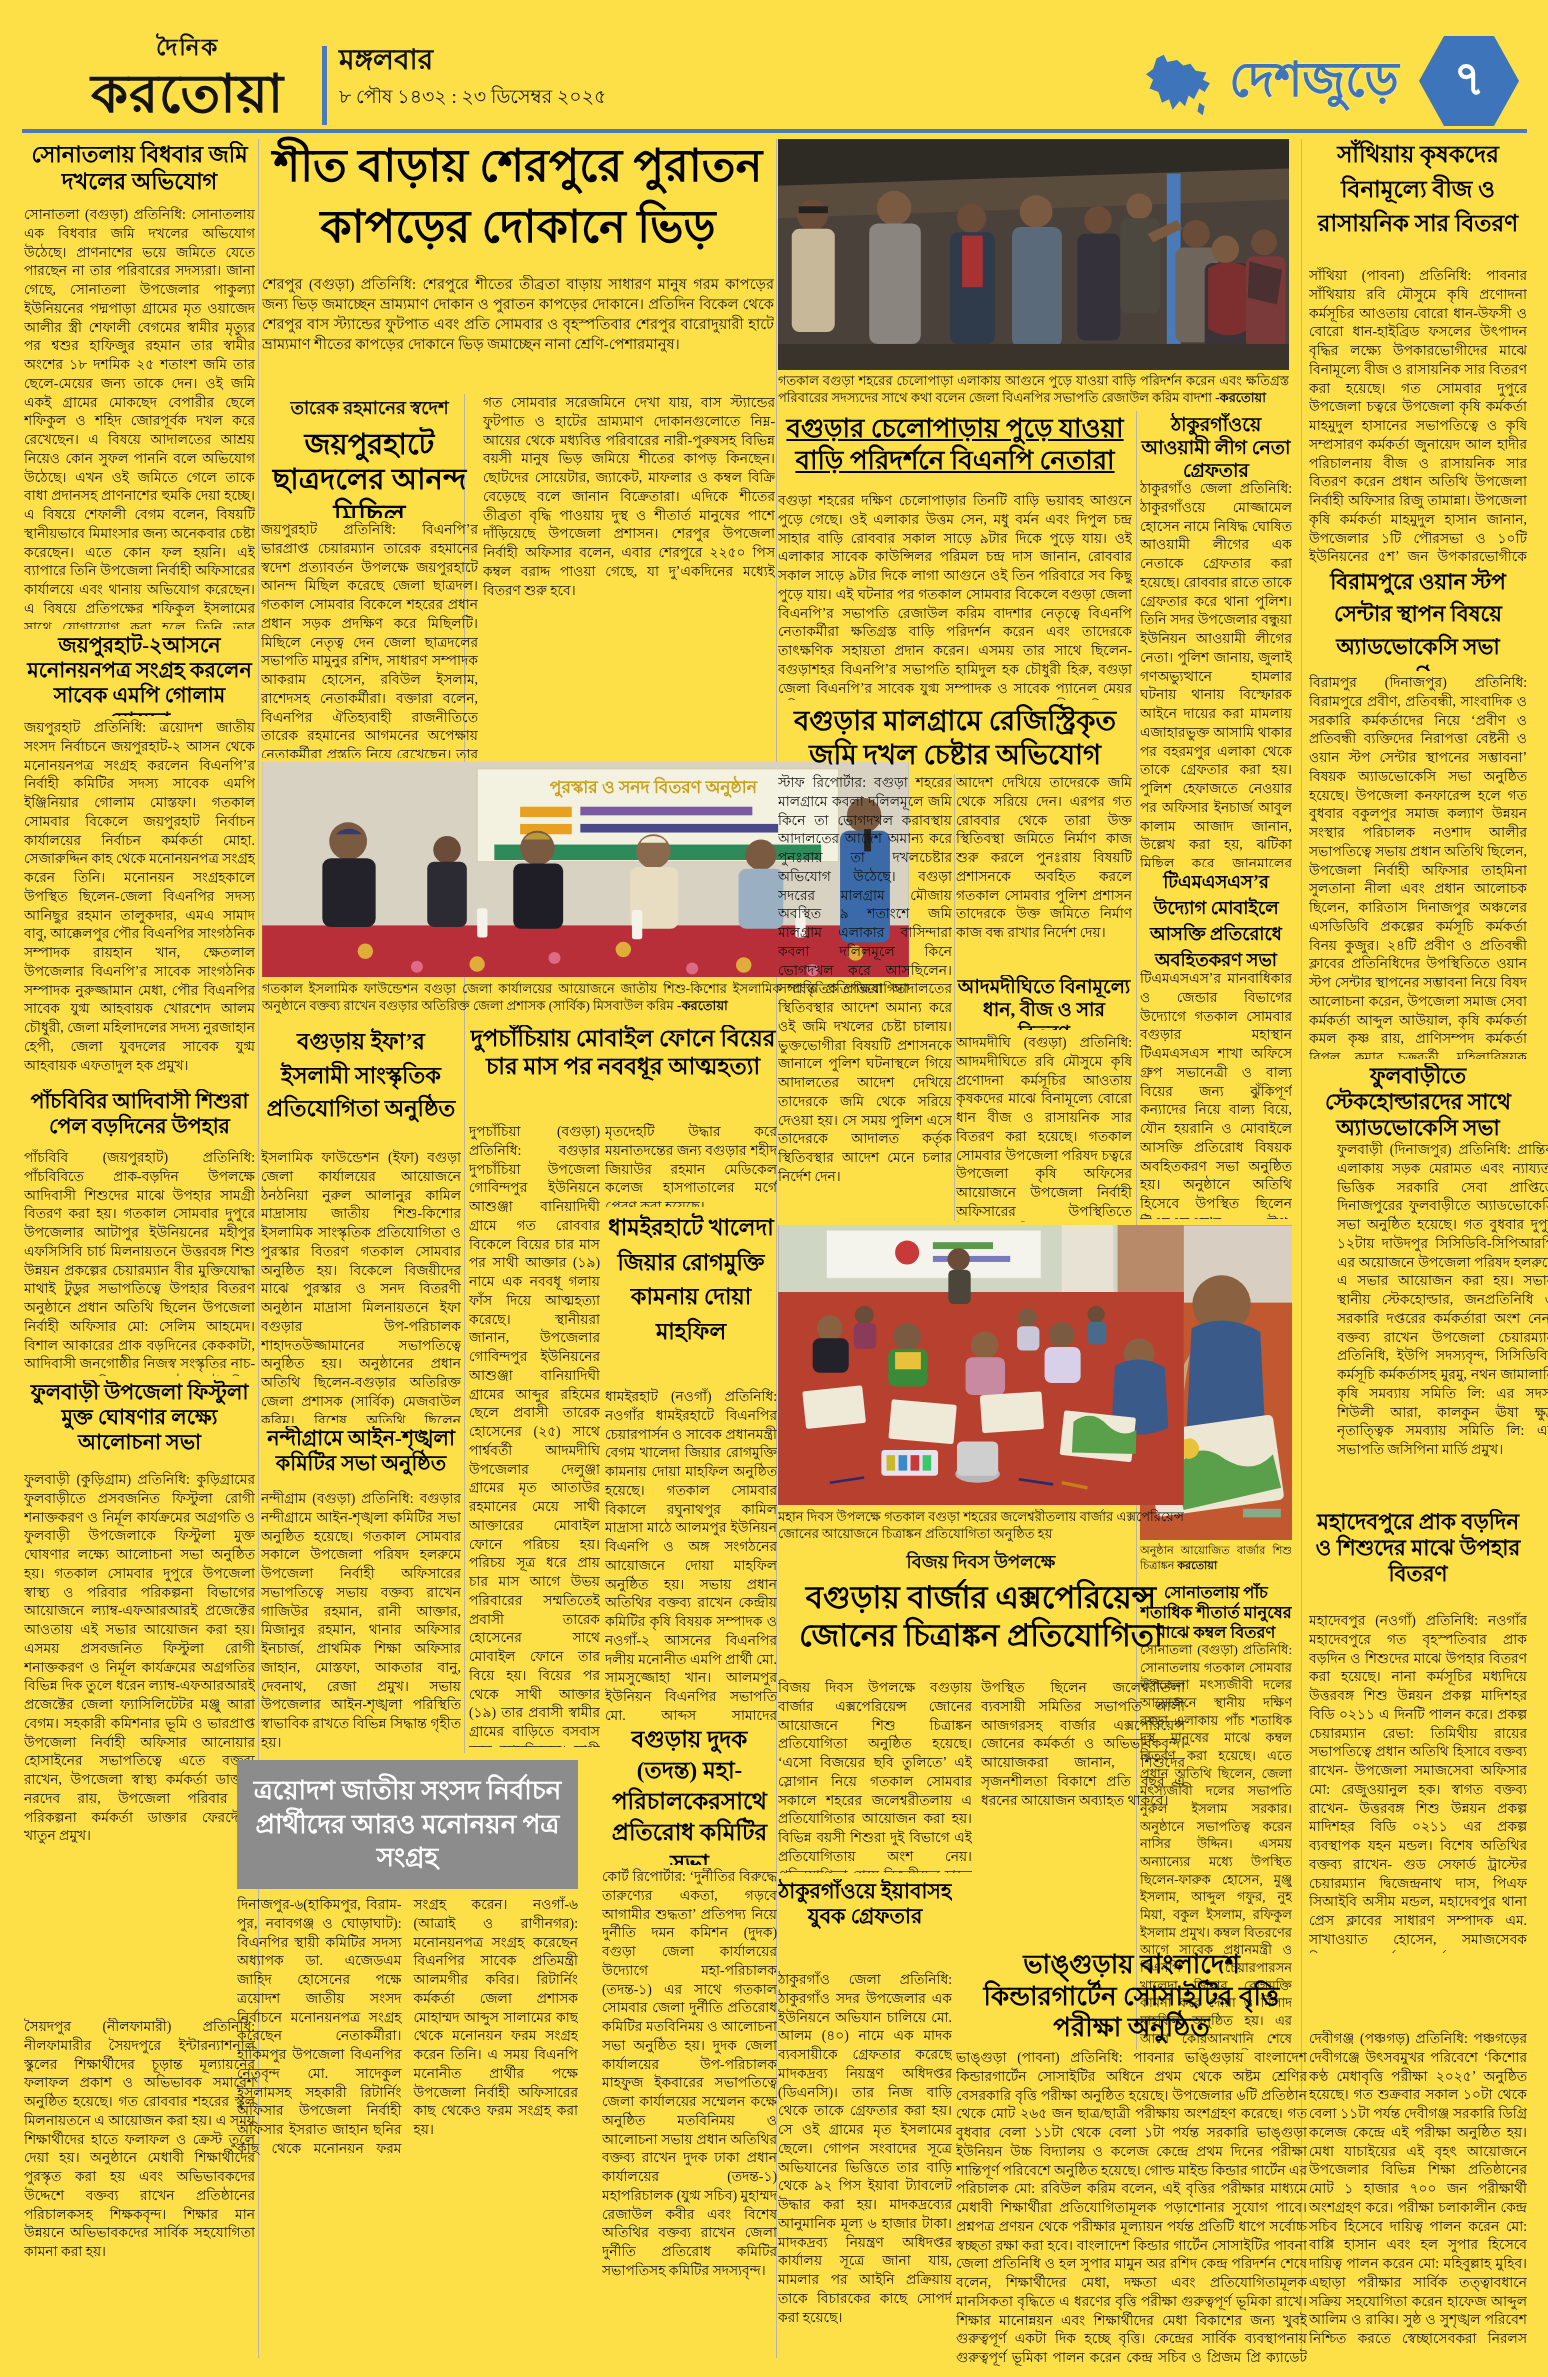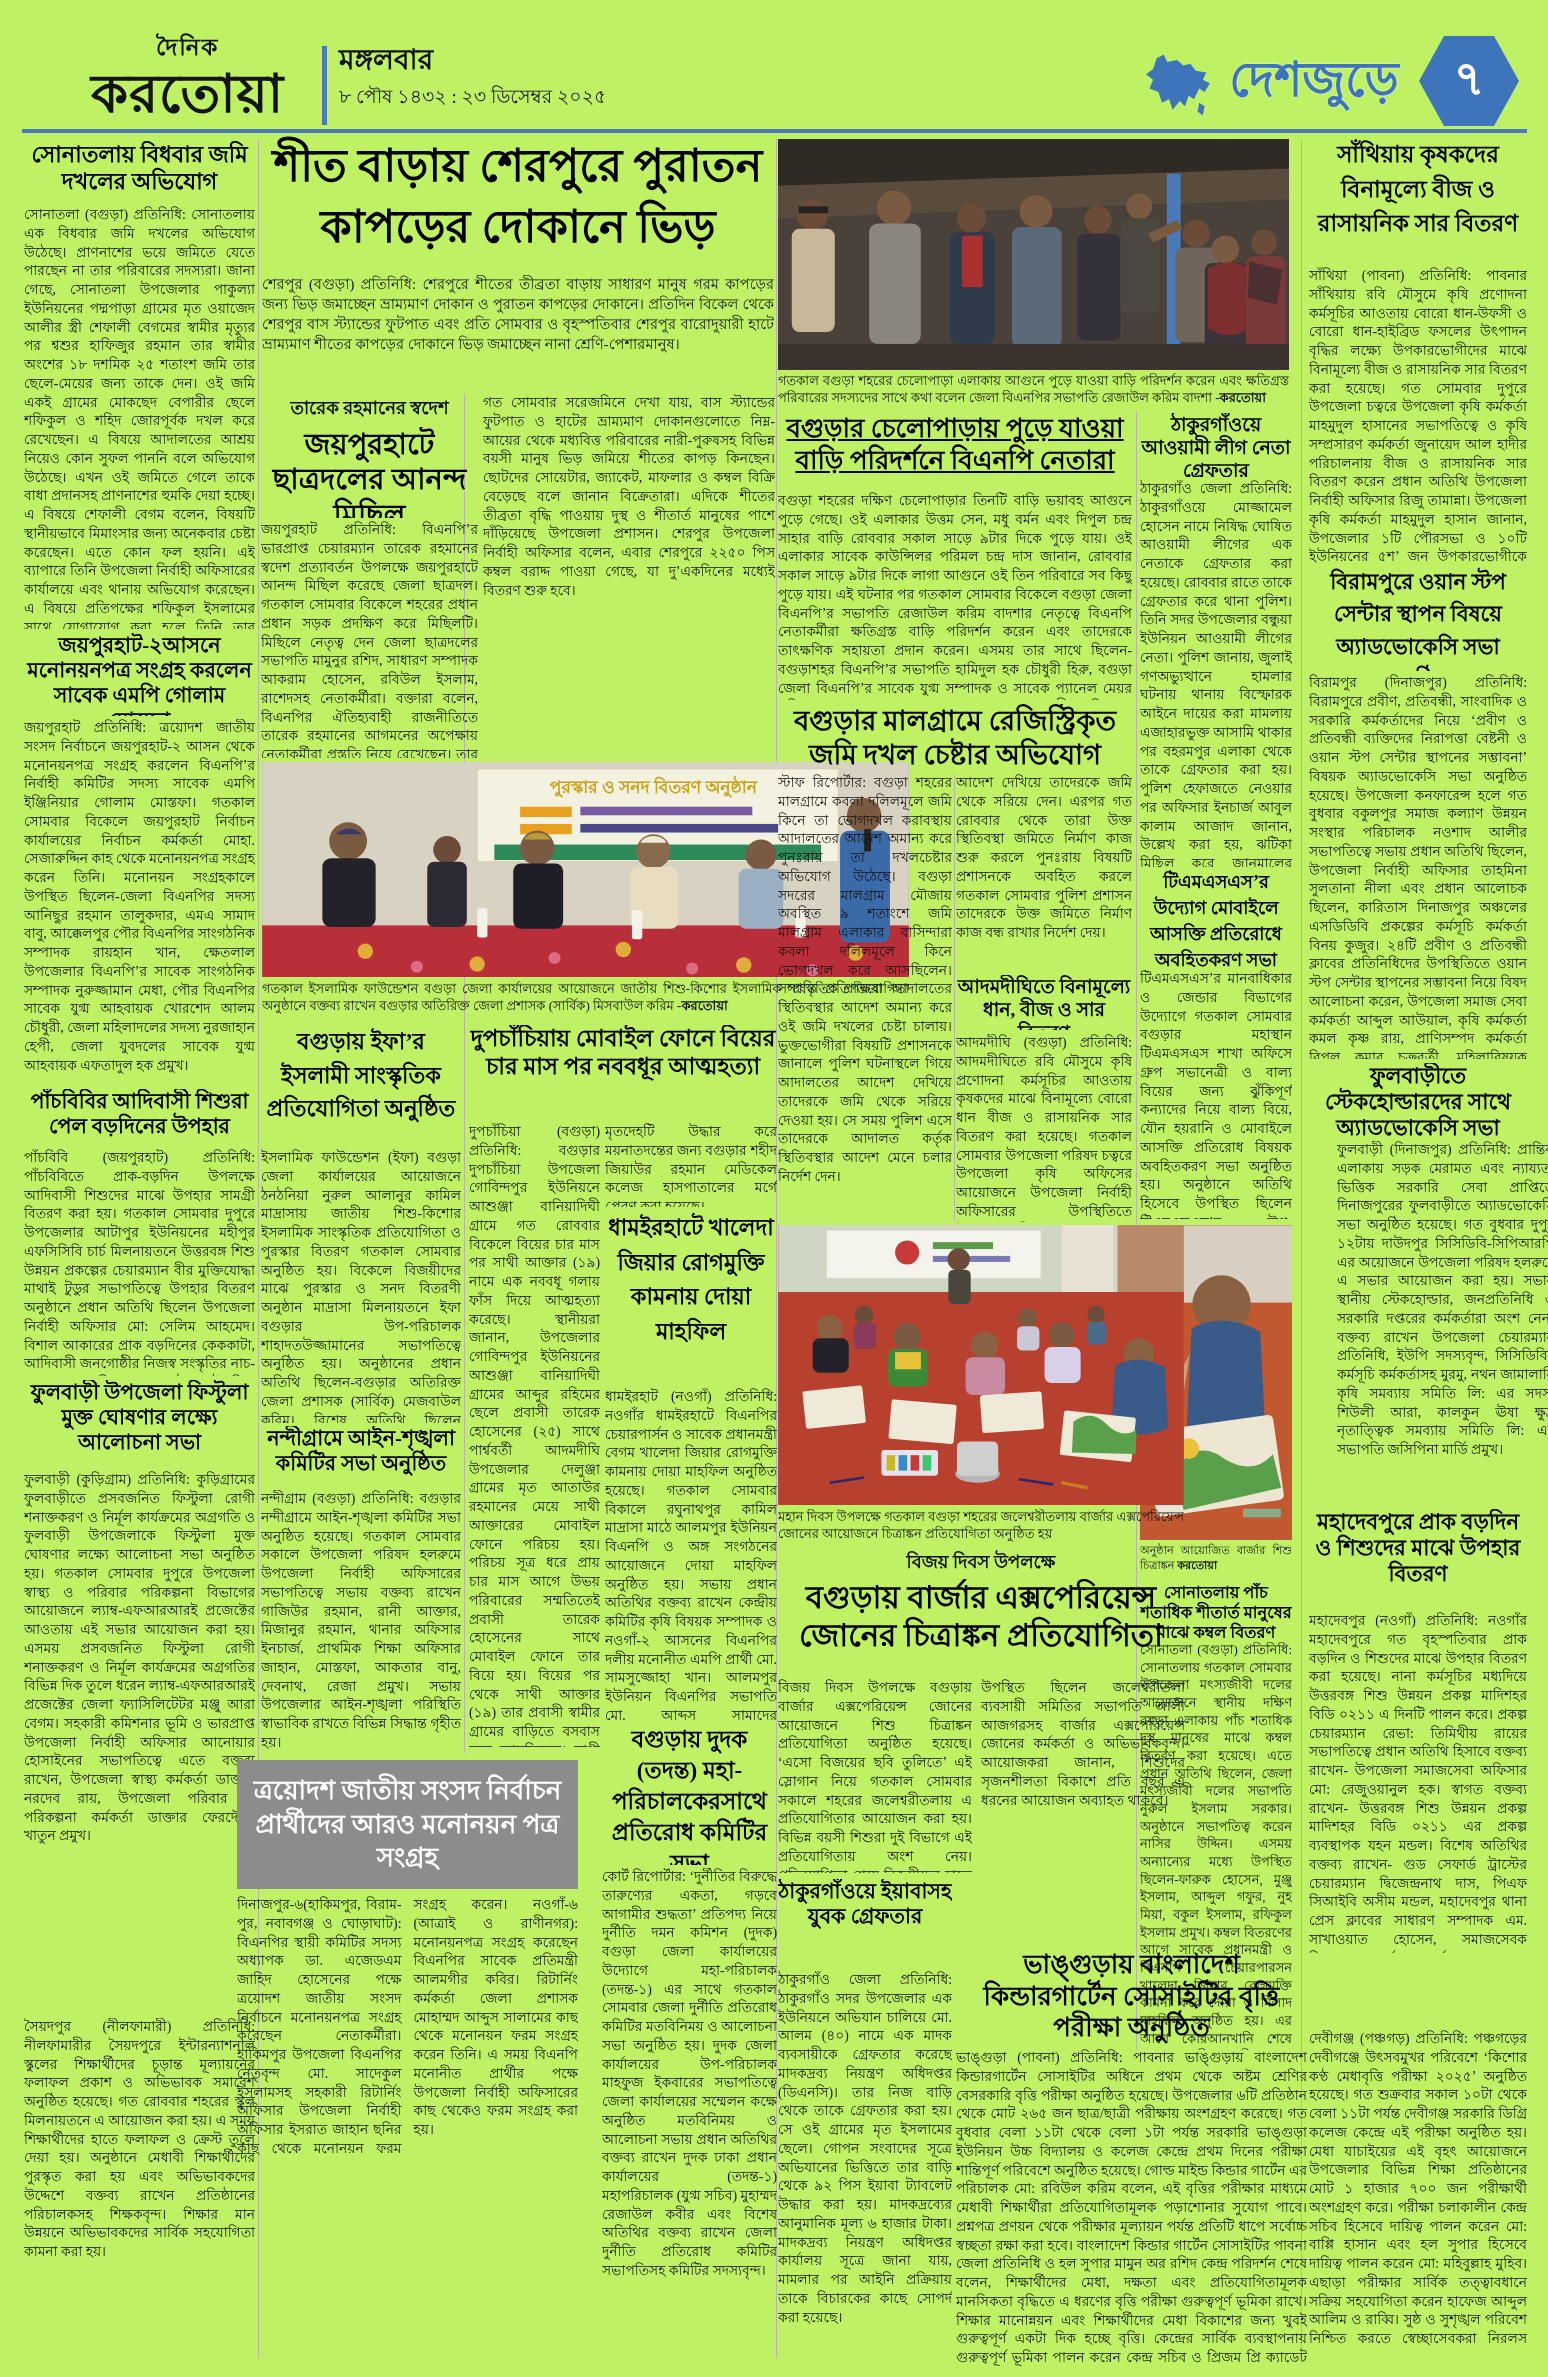--- a/index.html
+++ b/index.html
@@ -1,16 +1,16 @@
 <!DOCTYPE html>
 <html style="font-size:13.8px"><head>
 <meta charset="utf-8">
 <style>
   html,body{margin:0;padding:0;background:#e8e6e0;}
-  #page{position:relative;width:1548px;height:2377px;background:#bef264;margin:0 auto;
+  #page{position:relative;width:1548px;height:2377px;background:#fde047;margin:0 auto;
         font-family:"Liberation Serif","DejaVu Sans",serif;color:#141414;overflow:hidden;}
   .abs{position:absolute;}
   .hl{font-weight:800;text-align:center;color:#000;line-height:1.22;overflow:hidden;}
   .bd{font-size:13.8px;line-height:1.36;text-align:justify;overflow:hidden;}
   .cap{font-size:13px;line-height:1.3;text-align:justify;overflow:hidden;}
   .kick{font-weight:800;text-align:center;overflow:hidden;}
   .vsep{position:absolute;width:0.9px;background:#b9b4aa;}
   
   #brand{left:57px;top:29px;width:261px;text-align:center;}
   #brand .t1{font-size:23px;font-weight:800;letter-spacing:1.7px;}

